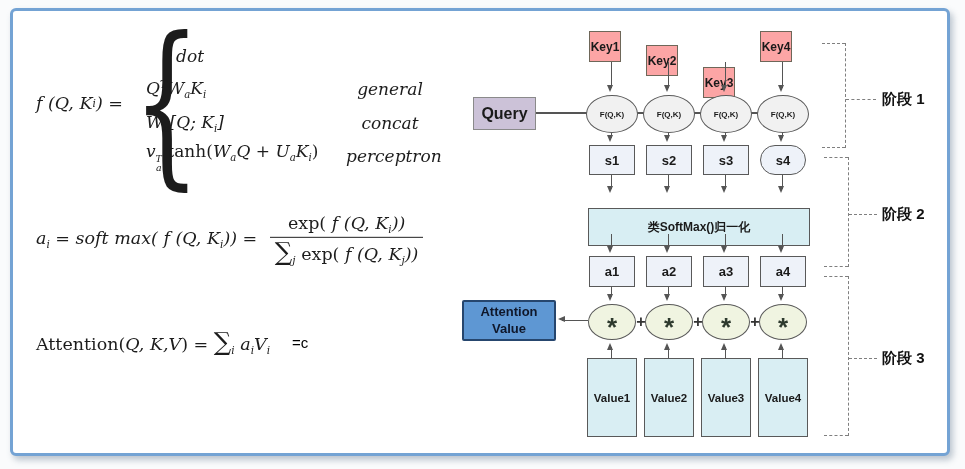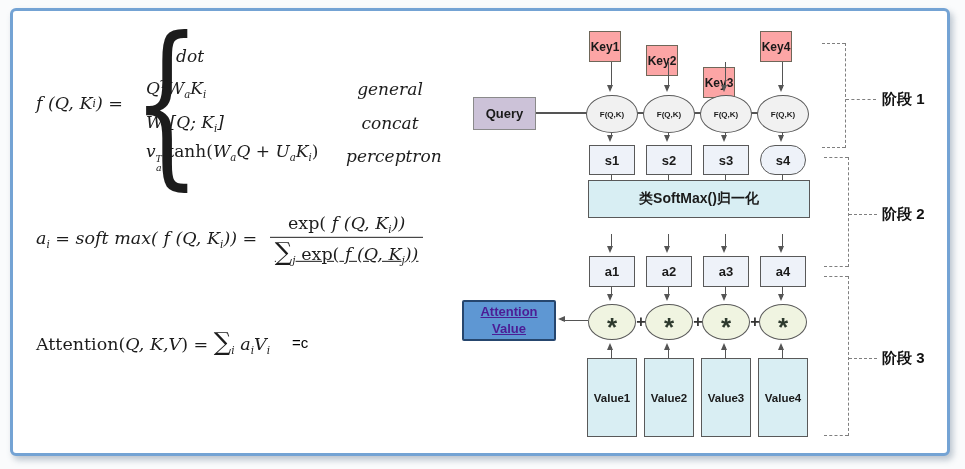--- a/index.html
+++ b/index.html
@@ -17,28 +17,28 @@
   
   .node{
     position:absolute;box-sizing:border-box;display:flex;
     align-items:center;justify-content:center;
     font-weight:bold;color:#1a1a1a;text-align:center;
   }
   .key{width:32px;height:31px;background:#fca5a5;border:1.5px solid #6e6759;font-size:12px;}
   .fqk{width:52px;height:38px;background:#f1f1f1;border:1.5px solid #595959;border-radius:50%;font-size:8px;}
   .sbox{width:46px;height:30px;background:#eef2f9;border:1.5px solid #595959;font-size:13px;}
   .abox{width:46px;height:31px;background:#eef2f9;border:1.5px solid #595959;font-size:13px;}
-  .softmax{left:588px;top:180px;width:222px;height:38px;background:#d8eef3;border:1.5px solid #595959;font-size:14px;}
-  .query{left:473px;top:97px;width:63px;height:33px;background:#ccc2d8;border:1.5px solid #8a8a8a;font-size:13px;}
+  .softmax{left:588px;top:208px;width:222px;height:38px;background:#d8eef3;border:1.5px solid #595959;font-size:12px;}
+  .query{left:473px;top:97px;width:63px;height:33px;background:#ccc2d8;border:1.5px solid #8a8a8a;font-size:16px;}
   .mul{width:48px;height:36px;background:#f0f4e1;border:1.5px solid #595959;border-radius:50%;}
   .mul span{font-size:26px;line-height:0;color:#2e3a2e;position:relative;top:5px;}
   .attn{
     left:462px;top:300px;width:94px;height:41px;background:#5e97d3;
-    border:2px solid #26466e;border-radius:2px;color:#4c1d95;
-    font-size:13px;line-height:1.25;flex-direction:column;text-decoration:underline;
+    border:2px solid #26466e;border-radius:2px;color:#0f172a;
+    font-size:13px;line-height:1.25;flex-direction:column;
   }
   .value{width:50px;height:79px;background:#d9eef3;border:1.5px solid #595959;font-size:11.5px;}
   .plus{position:absolute;transform:translate(-50%,-50%);font-weight:bold;font-size:16px;color:#333;}
 
   
   .av{position:absolute;width:0;border-left:1.7px solid #555;}
   .av.down::after{content:"";position:absolute;left:-4.6px;bottom:-7px;border:3.8px solid transparent;border-top:7px solid #555;}
   .av.up::before{content:"";position:absolute;left:-4.6px;top:-7px;border:3.8px solid transparent;border-bottom:7px solid #555;}
   .hline{position:absolute;height:1.7px;background:#555;}
   .ah{position:absolute;height:0;border-top:1.7px solid #555;}
@@ -60,21 +60,21 @@
   .stack{display:inline-flex;flex-direction:column;align-items:center;font-size:56%;line-height:0.95;vertical-align:-0.5em;font-style:italic;}
   #f1-lhs{left:36px;top:103px;transform:translateY(-50%);font-size:17.5px;}
   #f1-brace{left:110px;top:103px;transform:translate(0,-50%) scaleX(.6);font-size:178px;line-height:1;font-style:normal;font-weight:200;}
   #f1-rows{left:146px;top:39px;width:292px;}
   .case-row{height:33.5px;display:flex;align-items:center;font-size:17px;}
   .case-expr{width:200px;white-space:pre;}
   .case-label{width:88px;text-align:center;font-style:italic;}
   #f2{left:36px;top:239px;transform:translateY(-50%);}
   .frac{display:inline-flex;flex-direction:column;align-items:center;margin-left:7px;}
   .frac .num{padding:0 5px 2px;white-space:pre;}
-  .frac .den{border-top:1.6px solid #222;padding:2px 5px 0;white-space:pre;text-decoration:underline;}
+  .frac .den{border-top:1.6px solid #222;padding:2px 5px 0;white-space:pre;}
   #f3{left:36px;top:343px;transform:translateY(-50%);}
   .eqc{margin-left:22px;font-family:"Liberation Sans","DejaVu Sans",sans-serif;font-style:normal;font-size:15px;color:#000;}
 </style>
 </head>
 <body>
 
 <div class="frame"></div>
 
 <div class="math math-line" id="f1-lhs"><span class="tk-n">f (Q, K</span><span class="tk-d">i</span><span class="tk-n">) =</span></div>
 <div class="math" id="f1-brace">{</div>

